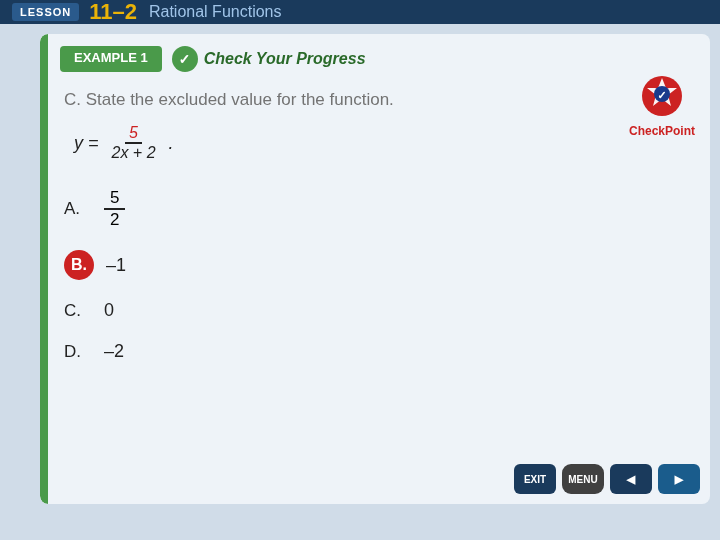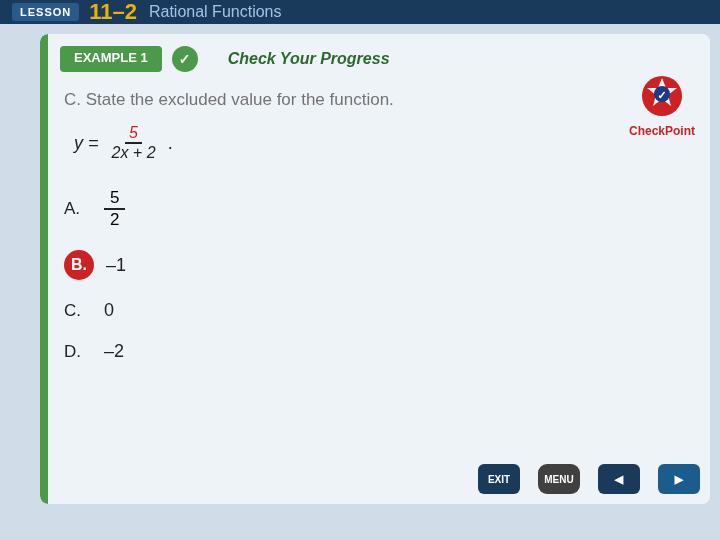--- a/index.html
+++ b/index.html
@@ -103,21 +103,20 @@
       color: white;
       font-size: 14px;
       font-weight: bold;
     }
 
     .check-progress-text {
       color: #2a6a2a;
       font-size: 16px;
       font-weight: bold;
       font-style: italic;
-      margin-left: 24px;
     }
 
     
     .checkpoint-logo {
       position: absolute;
       top: 40px;
       right: 15px;
       display: flex;
       flex-direction: column;
       align-items: center;
@@ -236,21 +235,21 @@
       padding: 0 6px;
       text-align: center;
     }
 
     
     .bottom-nav {
       position: absolute;
       bottom: 10px;
       right: 10px;
       display: flex;
-      gap: 18px;
+      gap: 6px;
       align-items: center;
       padding-left: 42px;
     }
 
     .nav-btn {
       width: 42px;
       height: 30px;
       border-radius: 6px;
       border: none;
       cursor: pointer;

